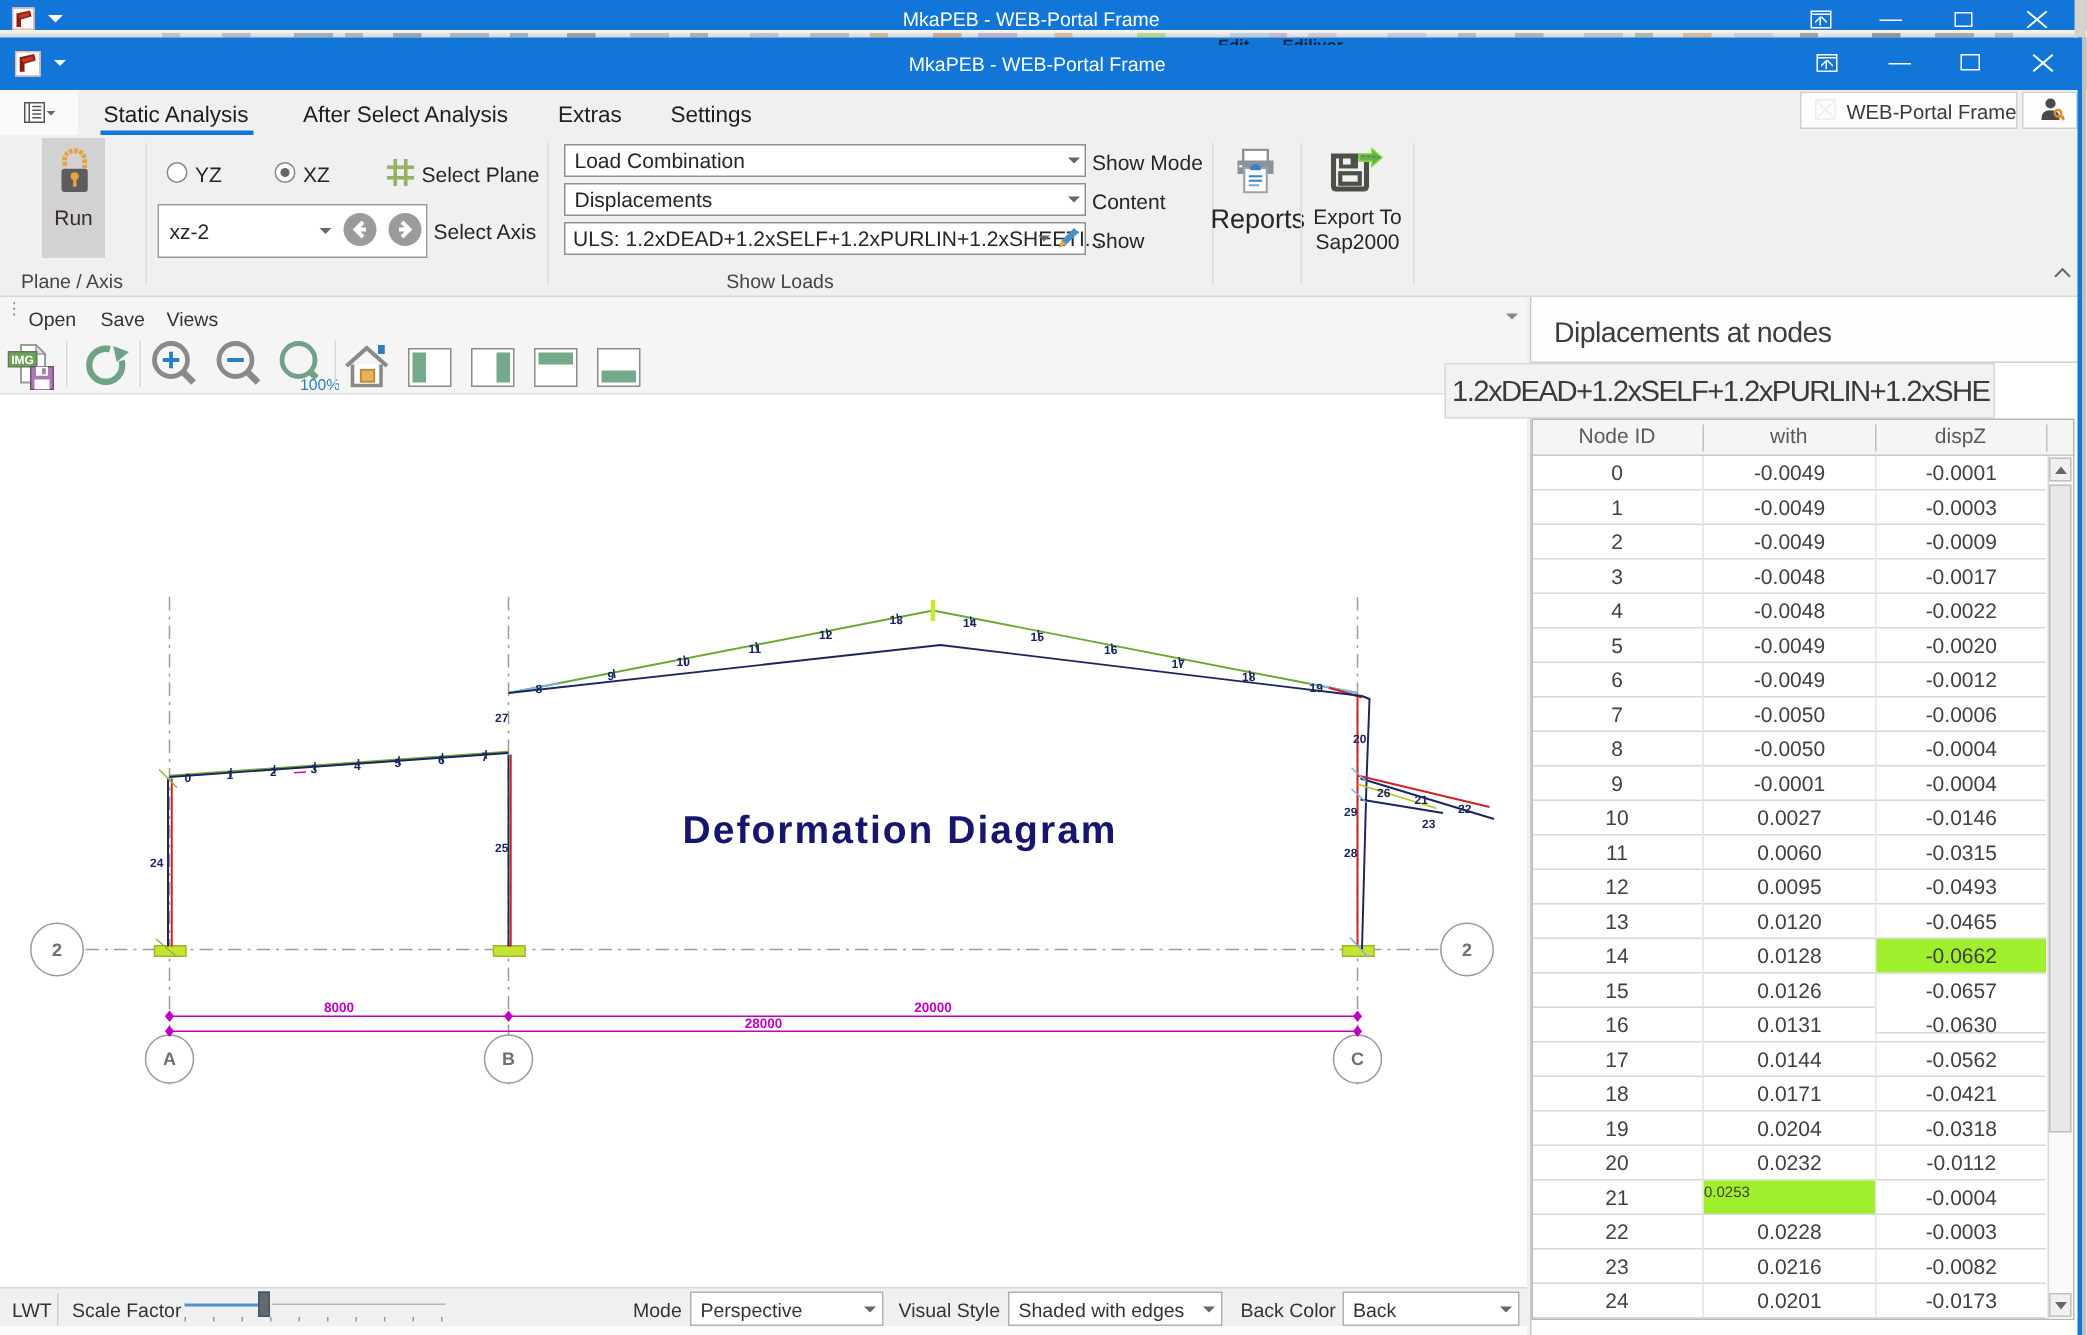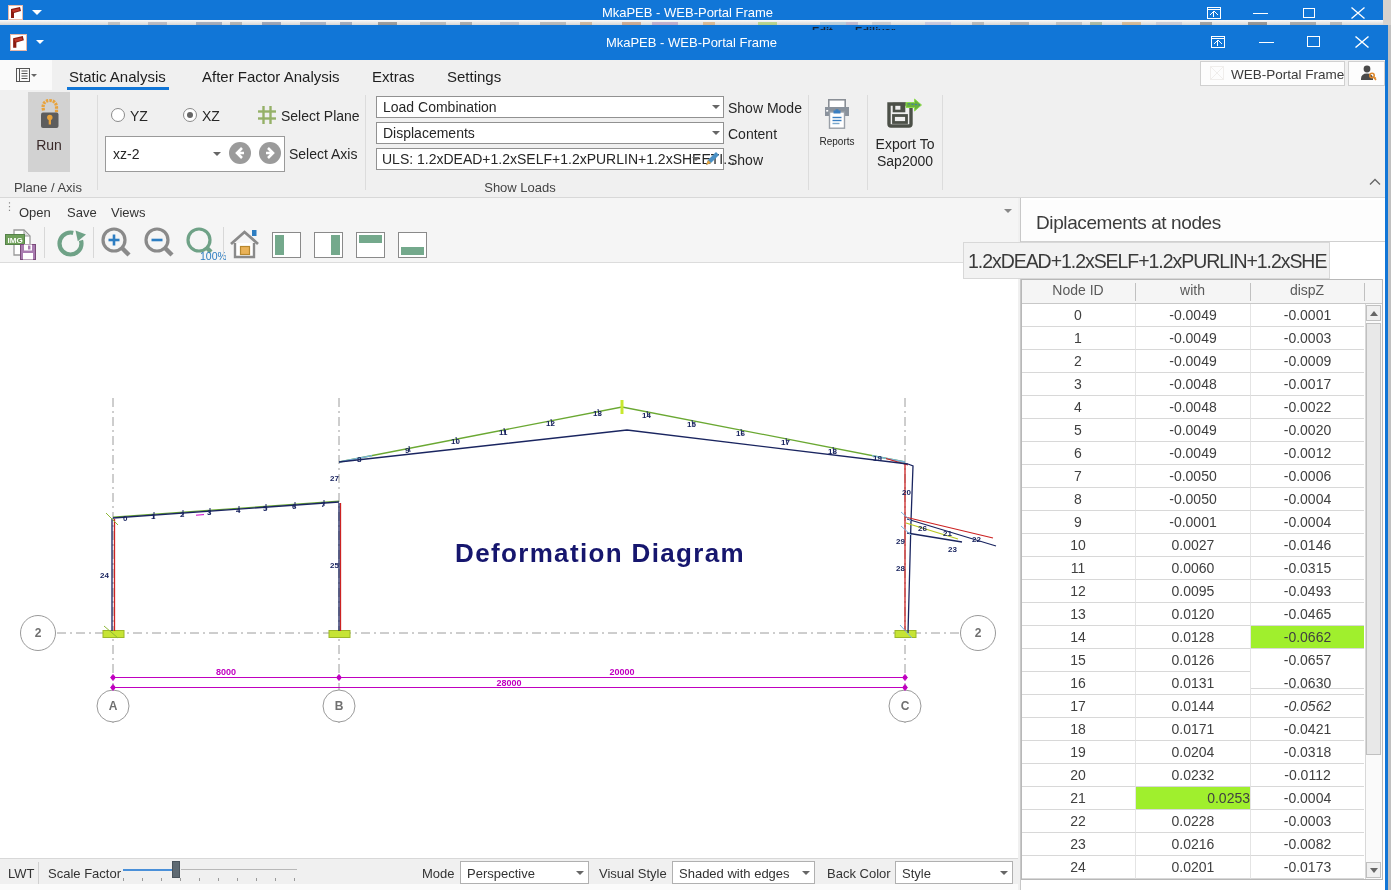--- a/index.html
+++ b/index.html
@@ -104,21 +104,21 @@
       <line x1="3.5" y1="0.5" x2="3.5" y2="13.5" stroke="#555"></line>
       <line x1="5.5" y1="3" x2="11.5" y2="3" stroke="#555"></line>
       <line x1="5.5" y1="5.5" x2="11.5" y2="5.5" stroke="#555"></line>
       <line x1="5.5" y1="8" x2="11.5" y2="8" stroke="#555"></line>
       <line x1="5.5" y1="10.5" x2="11.5" y2="10.5" stroke="#555"></line>
     </svg>
 </div>
 <div class="abs" style="left:31px;top:74px;width:0;height:0;border-left:3px solid transparent;border-right:3px solid transparent;border-top:3px solid #666"></div>
 <div class="abs" style="left:69px;top:68px;font-size:15px;color:#1e1e1e">Static Analysis</div>
 <div class="abs" style="left:67px;top:87px;width:102px;height:3px;background:#1176d7"></div>
-<div class="abs" style="left:202px;top:68px;font-size:15px;color:#1e1e1e">After Factor Analysis</div>
+<div class="abs" style="left:202px;top:68px;font-size:15px;color:#1e1e1e">After Select Analysis</div>
 <div class="abs" style="left:372px;top:68px;font-size:15px;color:#1e1e1e">Extras</div>
 <div class="abs" style="left:447px;top:68px;font-size:15px;color:#1e1e1e">Settings</div>
 
 <div class="abs" style="left:1200px;top:61px;width:145px;height:25px;background:#fdfdfd;border:1px solid #d0d0d0"></div>
 <div class="abs" style="left:1210px;top:66px;width:14px;height:14px;border:1px solid #f0eeec">
     <svg width="12" height="12">
       <path d="M0 0 L12 12 M12 0 L0 12" stroke="#f0eeec" stroke-width="1"></path>
     </svg>
   </div>
 <div class="abs" style="left:1231px;top:67px;font-size:13.5px;color:#3a3a3a">WEB-Portal Frame</div>
@@ -208,21 +208,21 @@
       <path d="M1 8 L25 8 L25 17 L21 17 L21 14 L5 14 L5 17 L1 17 Z" fill="#8a929c"></path>
       <rect x="2.2" y="11" width="2" height="1.6" fill="#fff"></rect>
       <rect x="5.5" y="13" width="15" height="16.2" fill="#fff" stroke="#9aa0a8" stroke-width="1.4"></rect>
       <rect x="9.5" y="11.5" width="7" height="3" fill="#3a7fc1"></rect>
       <rect x="11.5" y="10.3" width="3" height="2" fill="#3a7fc1"></rect>
       <line x1="8.5" y1="18.5" x2="17.5" y2="18.5" stroke="#3a7fc1" stroke-width="1.4"></line>
       <line x1="8.5" y1="21.5" x2="17.5" y2="21.5" stroke="#3a7fc1" stroke-width="1.4"></line>
       <line x1="8.5" y1="24.5" x2="15.5" y2="24.5" stroke="#7aa8cc" stroke-width="1.4"></line>
     </svg>
 </div>
-<div class="abs" style="left:807px;top:136px;width:60px;text-align:center;font-size:10px">Reports</div>
+<div class="abs" style="left:807px;top:136px;width:60px;text-align:center;font-size:18px">Reports</div>
 <div class="abs" style="left:867px;top:95px;width:1px;height:95px;background:#dcdcdc"></div>
 
 <div class="abs" style="left:887px;top:98px;width:36px;height:30px">
   <svg width="36" height="30" viewBox="0 0 36 30">
       <path d="M2 6 L2 26 Q2 28 4 28 L22 28 Q24 28 24 26 L24 8 L22 6 Z" fill="none" stroke="#4c5048" stroke-width="3.4"></path>
       <rect x="7" y="6" width="10" height="7" fill="none" stroke="#4c5048" stroke-width="2.6"></rect>
       <rect x="13.4" y="6" width="3.4" height="6" fill="#4c5048"></rect>
       <rect x="6.5" y="17.5" width="13" height="7" fill="none" stroke="#4c5048" stroke-width="2.8"></rect>
       <path d="M19 4.5 L27.5 4.5 L27.5 1 L34.5 7 L27.5 13 L27.5 9.5 L19 9.5 Z" fill="#69b03c" stroke="#8edc50" stroke-width="1"></path>
       <path d="M21 5.8 L33 7" stroke="#3c7ab0" stroke-width="1" stroke-dasharray="2 1.5"></path>
@@ -509,32 +509,32 @@
     <div class="abs" style="left:1135px;top:626px;width:115px;height:23px;border-bottom:1px solid #d8d8d8;border-left:1px solid #e4e4e4;text-align:center;font-size:14px;color:#404040;padding-top:3px;">0.0128</div>
     <div class="abs" style="left:1250px;top:626px;width:114px;height:23px;border-bottom:1px solid #d8d8d8;border-left:1px solid #e4e4e4;text-align:center;font-size:14px;color:#404040;padding-top:3px;background:#a0ef2d;">-0.0662</div>
     <div class="abs" style="left:1021px;top:649px;width:114px;height:23px;border-bottom:1px solid #d8d8d8;text-align:center;font-size:14px;color:#404040;padding-top:3px">15</div>
     <div class="abs" style="left:1135px;top:649px;width:115px;height:23px;border-bottom:1px solid #d8d8d8;border-left:1px solid #e4e4e4;text-align:center;font-size:14px;color:#404040;padding-top:3px;">0.0126</div>
     <div class="abs" style="left:1250px;top:649px;width:114px;height:40px;border-bottom:1px solid #d8d8d8;border-left:1px solid #e4e4e4;text-align:center;font-size:14px;color:#404040;padding-top:3px;">-0.0657</div>
     <div class="abs" style="left:1021px;top:672px;width:114px;height:23px;border-bottom:1px solid #d8d8d8;text-align:center;font-size:14px;color:#404040;padding-top:3px">16</div>
     <div class="abs" style="left:1135px;top:672px;width:115px;height:23px;border-bottom:1px solid #d8d8d8;border-left:1px solid #e4e4e4;text-align:center;font-size:14px;color:#404040;padding-top:3px;">0.0131</div>
     <div class="abs" style="left:1250px;top:672px;width:114px;height:23px;border-bottom:1px solid #d8d8d8;border-left:1px solid #e4e4e4;text-align:center;font-size:14px;color:#404040;padding-top:3px;">-0.0630</div>
     <div class="abs" style="left:1021px;top:695px;width:114px;height:23px;border-bottom:1px solid #d8d8d8;text-align:center;font-size:14px;color:#404040;padding-top:3px">17</div>
     <div class="abs" style="left:1135px;top:695px;width:115px;height:23px;border-bottom:1px solid #d8d8d8;border-left:1px solid #e4e4e4;text-align:center;font-size:14px;color:#404040;padding-top:3px;">0.0144</div>
-    <div class="abs" style="left:1250px;top:695px;width:114px;height:23px;border-bottom:1px solid #d8d8d8;border-left:1px solid #e4e4e4;text-align:center;font-size:14px;color:#404040;padding-top:3px;font-style:italic;">-0.0562</div>
+    <div class="abs" style="left:1250px;top:695px;width:114px;height:23px;border-bottom:1px solid #d8d8d8;border-left:1px solid #e4e4e4;text-align:center;font-size:14px;color:#404040;padding-top:3px;">-0.0562</div>
     <div class="abs" style="left:1021px;top:718px;width:114px;height:23px;border-bottom:1px solid #d8d8d8;text-align:center;font-size:14px;color:#404040;padding-top:3px">18</div>
     <div class="abs" style="left:1135px;top:718px;width:115px;height:23px;border-bottom:1px solid #d8d8d8;border-left:1px solid #e4e4e4;text-align:center;font-size:14px;color:#404040;padding-top:3px;">0.0171</div>
     <div class="abs" style="left:1250px;top:718px;width:114px;height:23px;border-bottom:1px solid #d8d8d8;border-left:1px solid #e4e4e4;text-align:center;font-size:14px;color:#404040;padding-top:3px;">-0.0421</div>
     <div class="abs" style="left:1021px;top:741px;width:114px;height:23px;border-bottom:1px solid #d8d8d8;text-align:center;font-size:14px;color:#404040;padding-top:3px">19</div>
     <div class="abs" style="left:1135px;top:741px;width:115px;height:23px;border-bottom:1px solid #d8d8d8;border-left:1px solid #e4e4e4;text-align:center;font-size:14px;color:#404040;padding-top:3px;">0.0204</div>
     <div class="abs" style="left:1250px;top:741px;width:114px;height:23px;border-bottom:1px solid #d8d8d8;border-left:1px solid #e4e4e4;text-align:center;font-size:14px;color:#404040;padding-top:3px;">-0.0318</div>
     <div class="abs" style="left:1021px;top:764px;width:114px;height:23px;border-bottom:1px solid #d8d8d8;text-align:center;font-size:14px;color:#404040;padding-top:3px">20</div>
     <div class="abs" style="left:1135px;top:764px;width:115px;height:23px;border-bottom:1px solid #d8d8d8;border-left:1px solid #e4e4e4;text-align:center;font-size:14px;color:#404040;padding-top:3px;">0.0232</div>
     <div class="abs" style="left:1250px;top:764px;width:114px;height:23px;border-bottom:1px solid #d8d8d8;border-left:1px solid #e4e4e4;text-align:center;font-size:14px;color:#404040;padding-top:3px;">-0.0112</div>
     <div class="abs" style="left:1021px;top:787px;width:114px;height:23px;border-bottom:1px solid #d8d8d8;text-align:center;font-size:14px;color:#404040;padding-top:3px">21</div>
-    <div class="abs" style="left:1135px;top:787px;width:115px;height:23px;border-bottom:1px solid #d8d8d8;border-left:1px solid #e4e4e4;text-align:right;font-size:14px;color:#404040;padding-top:3px;background:#a0ef2d;">0.0253</div>
+    <div class="abs" style="left:1135px;top:787px;width:115px;height:23px;border-bottom:1px solid #d8d8d8;border-left:1px solid #e4e4e4;text-align:left;font-size:10px;color:#404040;padding-top:3px;background:#a0ef2d;">0.0253</div>
     <div class="abs" style="left:1250px;top:787px;width:114px;height:23px;border-bottom:1px solid #d8d8d8;border-left:1px solid #e4e4e4;text-align:center;font-size:14px;color:#404040;padding-top:3px;">-0.0004</div>
     <div class="abs" style="left:1021px;top:810px;width:114px;height:23px;border-bottom:1px solid #d8d8d8;text-align:center;font-size:14px;color:#404040;padding-top:3px">22</div>
     <div class="abs" style="left:1135px;top:810px;width:115px;height:23px;border-bottom:1px solid #d8d8d8;border-left:1px solid #e4e4e4;text-align:center;font-size:14px;color:#404040;padding-top:3px;">0.0228</div>
     <div class="abs" style="left:1250px;top:810px;width:114px;height:23px;border-bottom:1px solid #d8d8d8;border-left:1px solid #e4e4e4;text-align:center;font-size:14px;color:#404040;padding-top:3px;">-0.0003</div>
     <div class="abs" style="left:1021px;top:833px;width:114px;height:23px;border-bottom:1px solid #d8d8d8;text-align:center;font-size:14px;color:#404040;padding-top:3px">23</div>
     <div class="abs" style="left:1135px;top:833px;width:115px;height:23px;border-bottom:1px solid #d8d8d8;border-left:1px solid #e4e4e4;text-align:center;font-size:14px;color:#404040;padding-top:3px;">0.0216</div>
     <div class="abs" style="left:1250px;top:833px;width:114px;height:23px;border-bottom:1px solid #d8d8d8;border-left:1px solid #e4e4e4;text-align:center;font-size:14px;color:#404040;padding-top:3px;">-0.0082</div>
     <div class="abs" style="left:1021px;top:856px;width:114px;height:23px;border-bottom:1px solid #d8d8d8;text-align:center;font-size:14px;color:#404040;padding-top:3px">24</div>
     <div class="abs" style="left:1135px;top:856px;width:115px;height:23px;border-bottom:1px solid #d8d8d8;border-left:1px solid #e4e4e4;text-align:center;font-size:14px;color:#404040;padding-top:3px;">0.0201</div>
     <div class="abs" style="left:1250px;top:856px;width:114px;height:23px;border-bottom:1px solid #d8d8d8;border-left:1px solid #e4e4e4;text-align:center;font-size:14px;color:#404040;padding-top:3px;">-0.0173</div>
@@ -569,20 +569,20 @@
 <div class="abs" style="left:422px;top:866px;font-size:13px;color:#333">Mode</div>
 <div class="abs" style="left:460px;top:861px;width:129px;height:23px;background:#fff;border:1px solid #b0b0b0"></div>
 <div class="abs" style="left:467px;top:866px;font-size:13px;color:#333">Perspective</div>
 <div class="abs" style="left:576px;top:871px;width:0;height:0;border-left:4px solid transparent;border-right:4px solid transparent;border-top:4px solid #666"></div>
 <div class="abs" style="left:599px;top:866px;font-size:13px;color:#333">Visual Style</div>
 <div class="abs" style="left:672px;top:861px;width:143px;height:23px;background:#fff;border:1px solid #b0b0b0"></div>
 <div class="abs" style="left:679px;top:866px;font-size:13px;color:#333">Shaded with edges</div>
 <div class="abs" style="left:802px;top:871px;width:0;height:0;border-left:4px solid transparent;border-right:4px solid transparent;border-top:4px solid #666"></div>
 <div class="abs" style="left:827px;top:866px;font-size:13px;color:#333">Back Color</div>
 <div class="abs" style="left:895px;top:861px;width:118px;height:23px;background:#fff;border:1px solid #b0b0b0"></div>
-<div class="abs" style="left:902px;top:866px;font-size:13px;color:#333">Style</div>
+<div class="abs" style="left:902px;top:866px;font-size:13px;color:#333">Back</div>
 <div class="abs" style="left:1000px;top:871px;width:0;height:0;border-left:4px solid transparent;border-right:4px solid transparent;border-top:4px solid #666"></div>
 
 <div class="abs" style="left:0;top:884px;width:1018px;height:6px;background:#fbfbfb"></div>
 <div class="abs" style="left:1383px;top:0;width:8px;height:25px;background:#d6d2ce"></div>
 
 <div class="abs" style="left:1385px;top:25px;width:3px;height:865px;background:#1176d7"></div>
 <div class="abs" style="left:1388px;top:25px;width:3px;height:865px;background:#c0c0c0"></div>
 
 </body></html>

